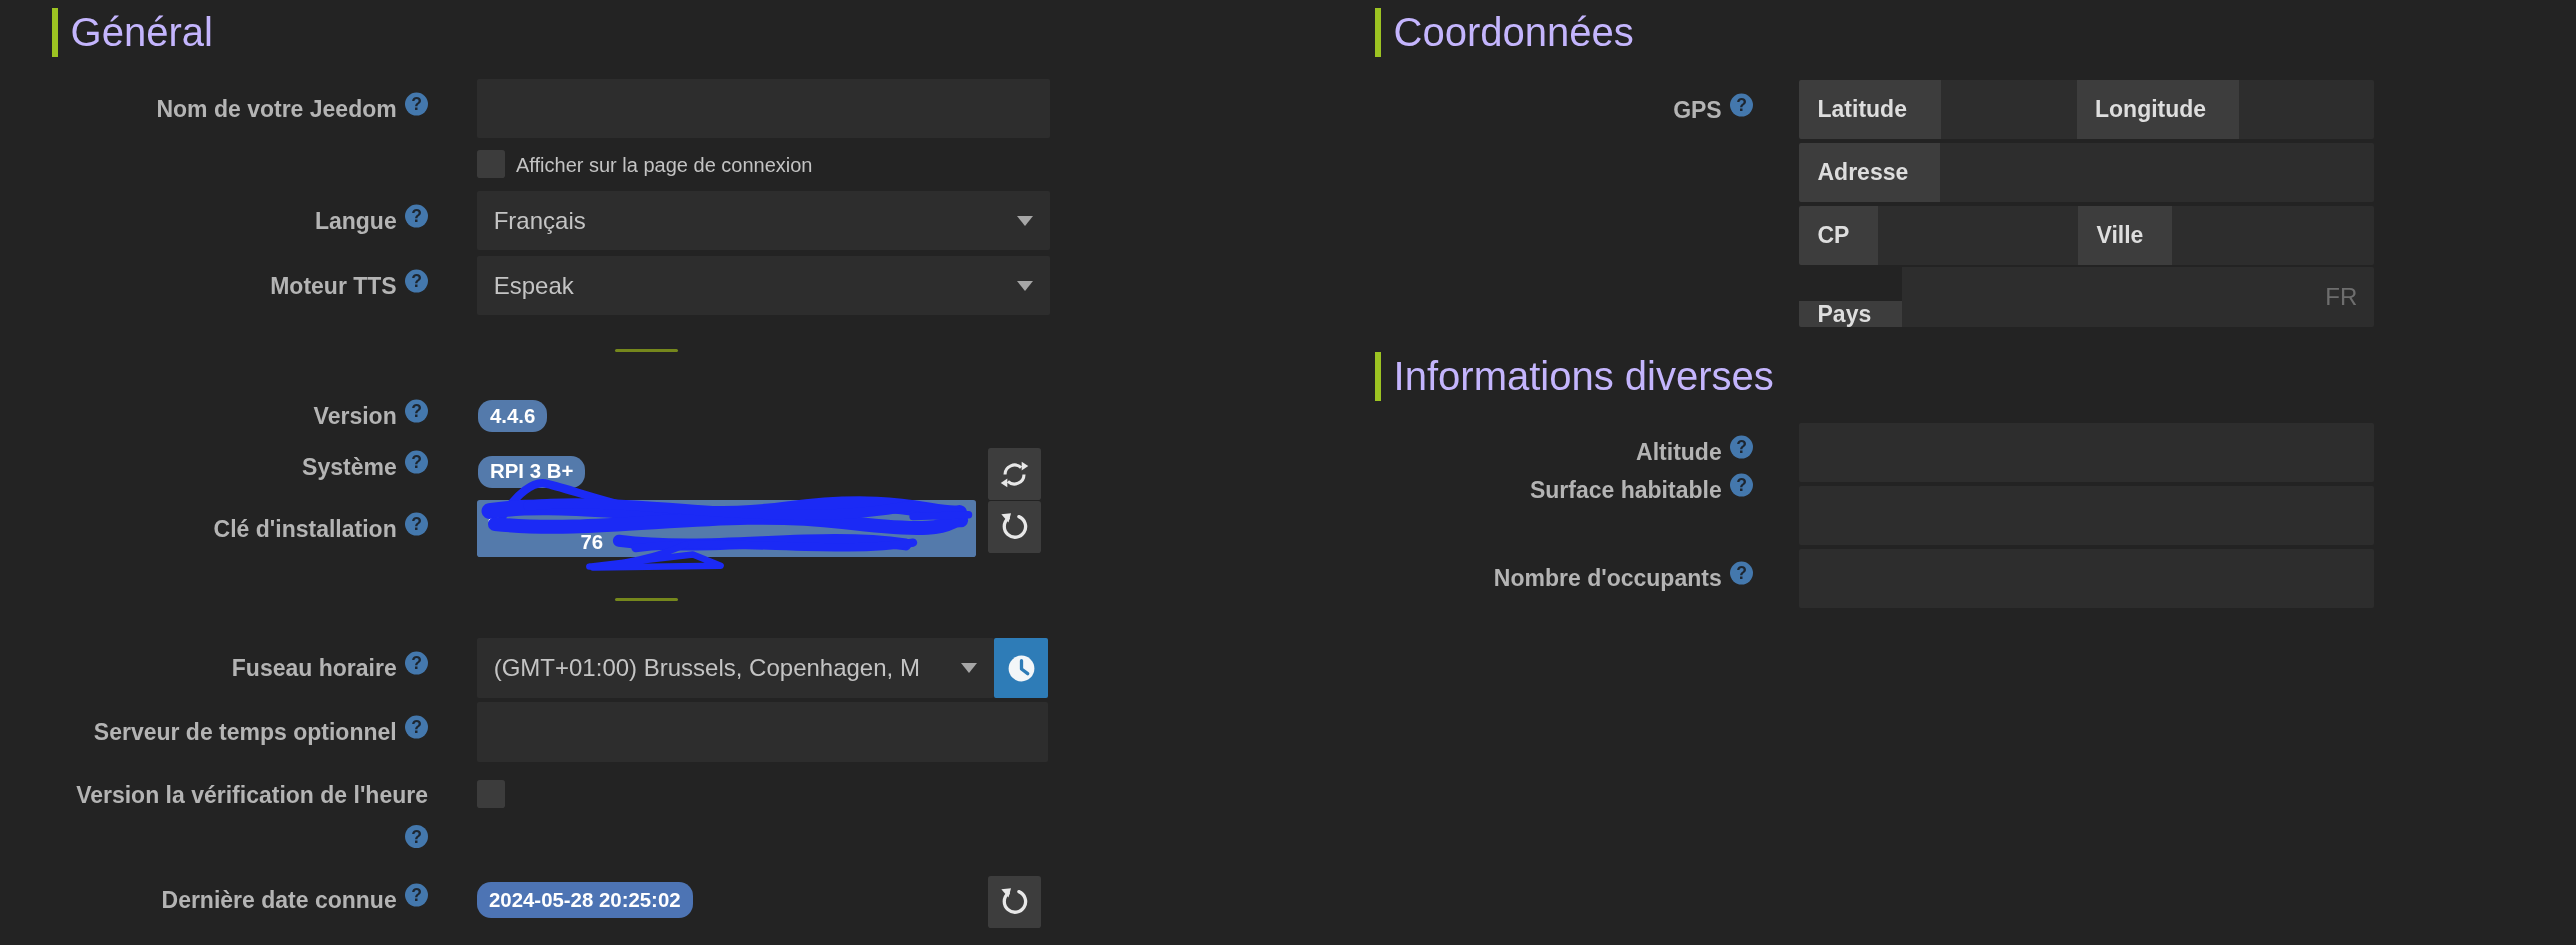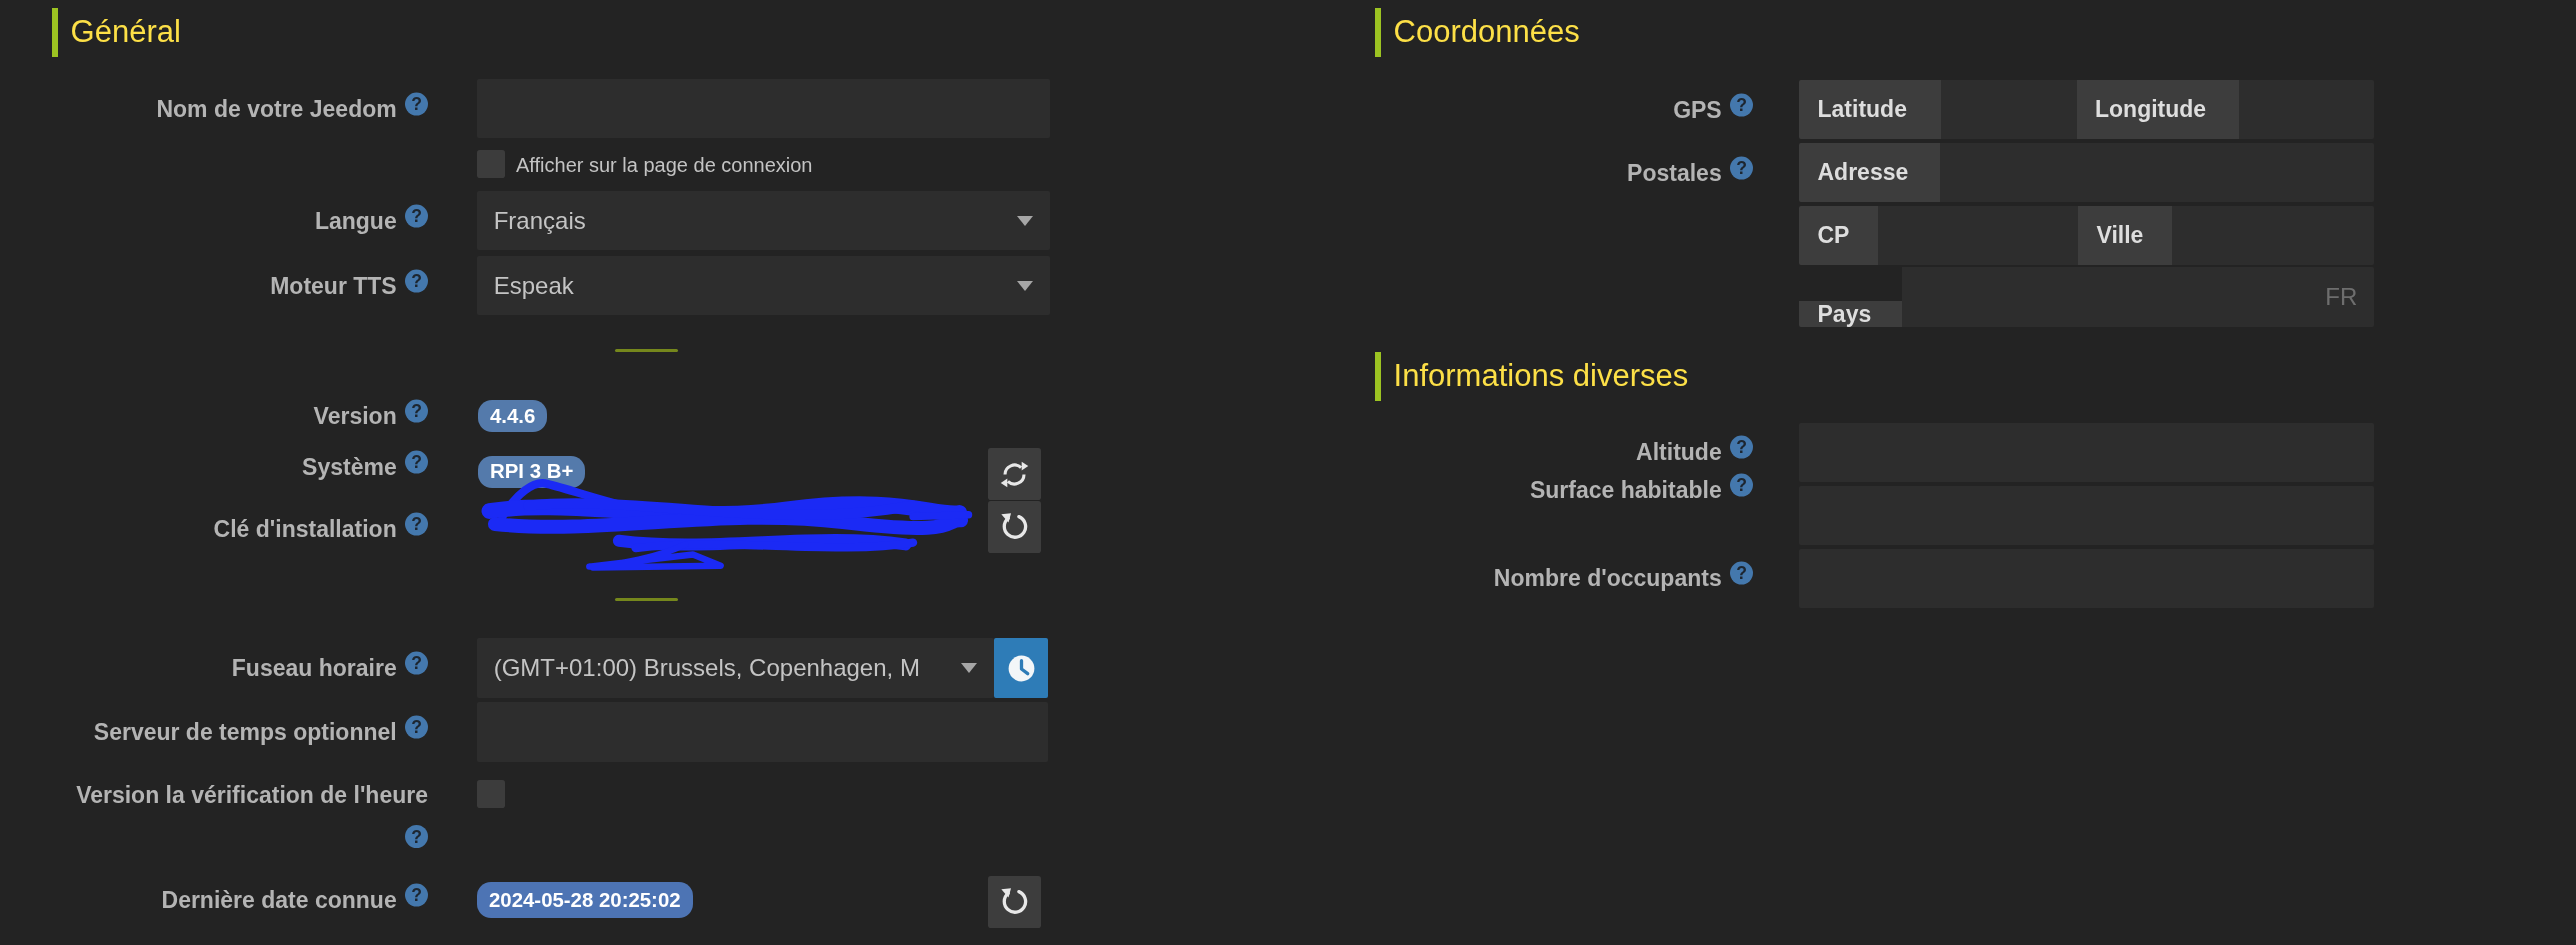--- a/index.html
+++ b/index.html
@@ -2,21 +2,21 @@
 <html style="font-size:15px"><head>
 <meta charset="utf-8">
 <style>
   html,body{margin:0;padding:0;background:#232323;}
   .stage{position:relative;width:2576px;height:945px;overflow:hidden;background:#232323;
          font-family:"Liberation Sans","DejaVu Sans",sans-serif;}
 
   
   .sec{position:absolute;display:flex;height:49px;}
   .sec-bar{width:5.6px;background:#9cc322;margin-right:13px;}
-  .sec-title{font-size:31px;color:#fde047;line-height:48px;white-space:nowrap;font-weight:400;}
+  .sec-title{font-size:40px;color:#c4b5fd;line-height:48px;white-space:nowrap;font-weight:400;}
 
   
   .lbl{position:absolute;left:-93px;width:521px;text-align:right;font-size:23px;font-weight:700;
        color:#b4b4b4;line-height:30px;white-space:nowrap;}
   .lbl-r{position:absolute;left:1251px;width:502px;text-align:right;font-size:23px;font-weight:700;
        color:#b4b4b4;line-height:30px;white-space:nowrap;}
   .help{display:inline-flex;width:23px;height:23px;border-radius:50%;background:#4478ad;color:#1d2630;
         font-size:17.6px;font-weight:700;align-items:center;justify-content:center;margin-left:8.3px;
         transform:translateY(-7.4px);cursor:pointer;}
   .ignore .help{display:flex;margin-left:auto;margin-top:15px;transform:none;}
@@ -103,20 +103,30 @@
         <path d="M6.2 16a9.8 9.8 0 0 1 16.6-7" stroke="#e8e8e8" stroke-width="3.2" fill="none"></path>
         <polygon points="23.4,2.8 23.4,11.8 30.2,7.2" fill="#e8e8e8"></polygon>
         <path d="M25.8 16a9.8 9.8 0 0 1-16.6 7" stroke="#e8e8e8" stroke-width="3.2" fill="none"></path>
         <polygon points="8.6,20.2 8.6,29.2 1.8,24.8" fill="#e8e8e8"></polygon>
       </svg>
     </span>
   </button>
 
   <div class="lbl" style="top:514px;">
     <span>Clé d'installation</span><span class="help">?</span>
+  </div>
+  <div class="key-badge">
+    <div class="key-line1">
+      <span>2</span>
+      <span>17</span>
+    </div>
+    <div class="key-line2">
+      <span>76</span>
+      <span>5</span>
+    </div>
   </div>
   <button class="btn" style="left:988px;top:501px;width:53px;height:52px;">
     <span style="display:flex;">
       <svg width="31" height="31" viewBox="0 0 32 32">
         <path d="M9.5 6.5 A 11 11 0 1 0 20.5 4.8" stroke="#e8e8e8" stroke-width="3.4" fill="none" stroke-linecap="round"></path>
         <polygon points="2.4,2.2 12.4,1.4 9.8,10.8" fill="#e8e8e8"></polygon>
       </svg>
     </span>
   </button>
 
@@ -183,23 +193,20 @@
   <div class="lbl-r" style="top:95px;">
     <span>GPS</span><span class="help">?</span>
   </div>
   <div class="group" style="left:1799px;top:80px;width:575px;height:59px;">
     <div class="addon" style="width:142px;">Latitude</div>
     <input class="input" style="">
     <div class="addon" style="width:162px;">Longitude</div>
     <input class="input" style="">
   </div>
 
-  <div class="lbl-r" style="top:158px;">
-    <span>Postales</span><span class="help">?</span>
-  </div>
   <div class="group" style="left:1799px;top:143px;width:575px;height:59px;">
     <div class="addon" style="width:141px;">Adresse</div>
     <input class="input" style="">
   </div>
 
   <div class="group" style="left:1799px;top:206px;width:575px;height:59px;">
     <div class="addon" style="width:79px;">CP</div>
     <input class="input" style="flex: 0 0 200px;">
     <div class="addon" style="width:94px;">Ville</div>
     <input class="input" style="">

